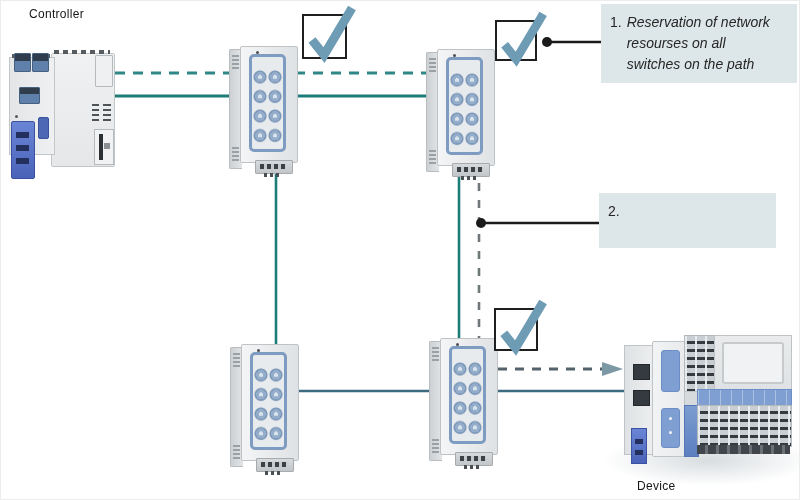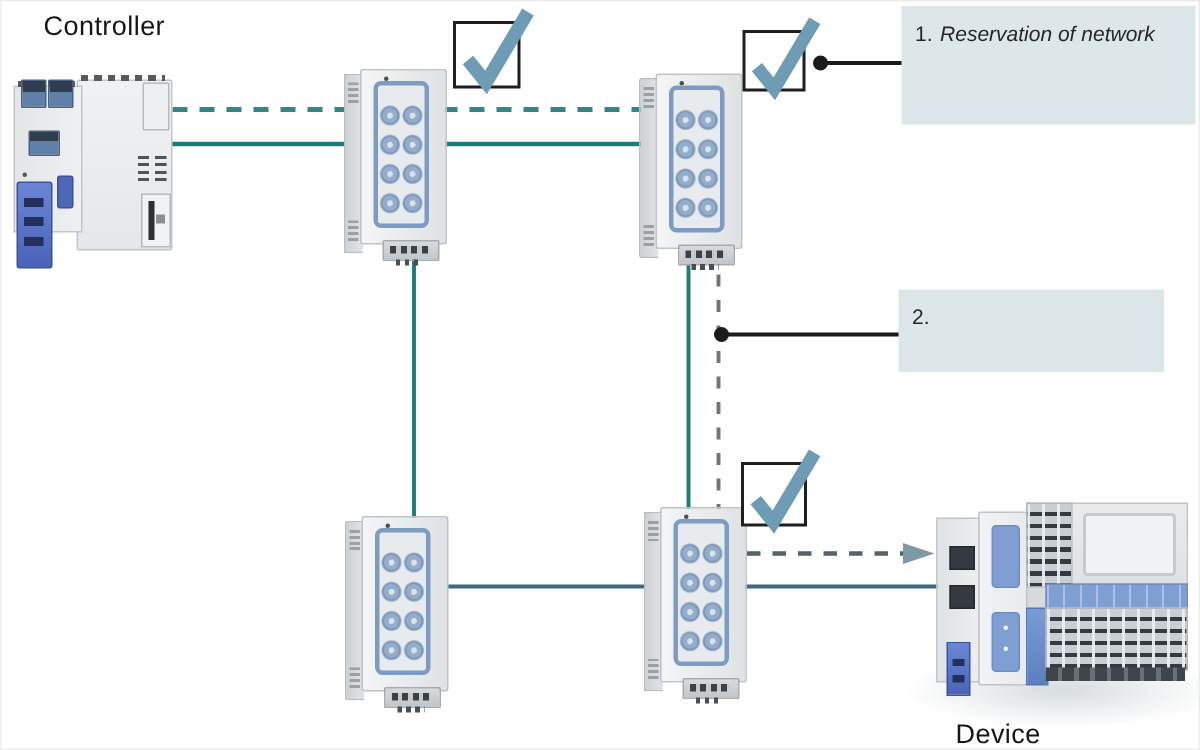--- a/index.html
+++ b/index.html
@@ -4,21 +4,21 @@
 <style>
   html,body{margin:0;padding:0;background:#fff;}
   #stage{
     position:relative;width:800px;height:500px;overflow:hidden;
     background:#ffffff;border:1px solid #ececec;box-sizing:border-box;
     font-family:"Liberation Sans","DejaVu Sans",sans-serif;
   }
   #wires{position:absolute;left:0;top:0;width:800px;height:500px;}
 
   
-  .node-label{position:absolute;font-size:18px;color:#161616;letter-spacing:.3px;}
+  .node-label{position:absolute;font-size:12px;color:#161616;letter-spacing:.3px;}
   #label-controller{left:28px;top:6px;}
   #label-device{left:636px;top:478px;}
 
   
   .ann{position:absolute;display:flex;gap:5px;box-sizing:border-box;
        padding:8px 4px 7px 9px;font-size:14px;line-height:21px;color:#262626;}
   #ann1{left:600px;top:3px;width:196px;height:79px;}
   #ann2{left:598px;top:192px;width:177px;height:55px;}
   .ann-num{flex:0 0 auto;}
   .ann-line{display:block;white-space:nowrap;font-style:italic;}
@@ -255,20 +255,22 @@
   <div class="cb" id="cb3">
     <svg width="55" height="59" viewBox="0 0 56 60">
       <polyline points="11,38 23,53 51,6" fill="none" stroke-width="9" stroke-linecap="butt" stroke-linejoin="miter" stroke="#6f9cb5"></polyline>
     </svg>
   </div>
 
   <div class="ann" id="ann1" style="background-color: rgb(221, 231, 233);">
     <span class="ann-num">1.</span>
     <span class="ann-text">
       <span class="ann-line">Reservation of network</span>
+      <span class="ann-line">resourses on all</span>
+      <span class="ann-line">switches on the path</span>
     </span>
   </div>
 
   <div class="ann" id="ann2" style="background-color: rgb(221, 231, 233);">
     <span class="ann-num">2.</span>
   </div>
 
   <div class="node-label" id="label-controller">Controller</div>
   <div class="node-label" id="label-device">Device</div>
 

